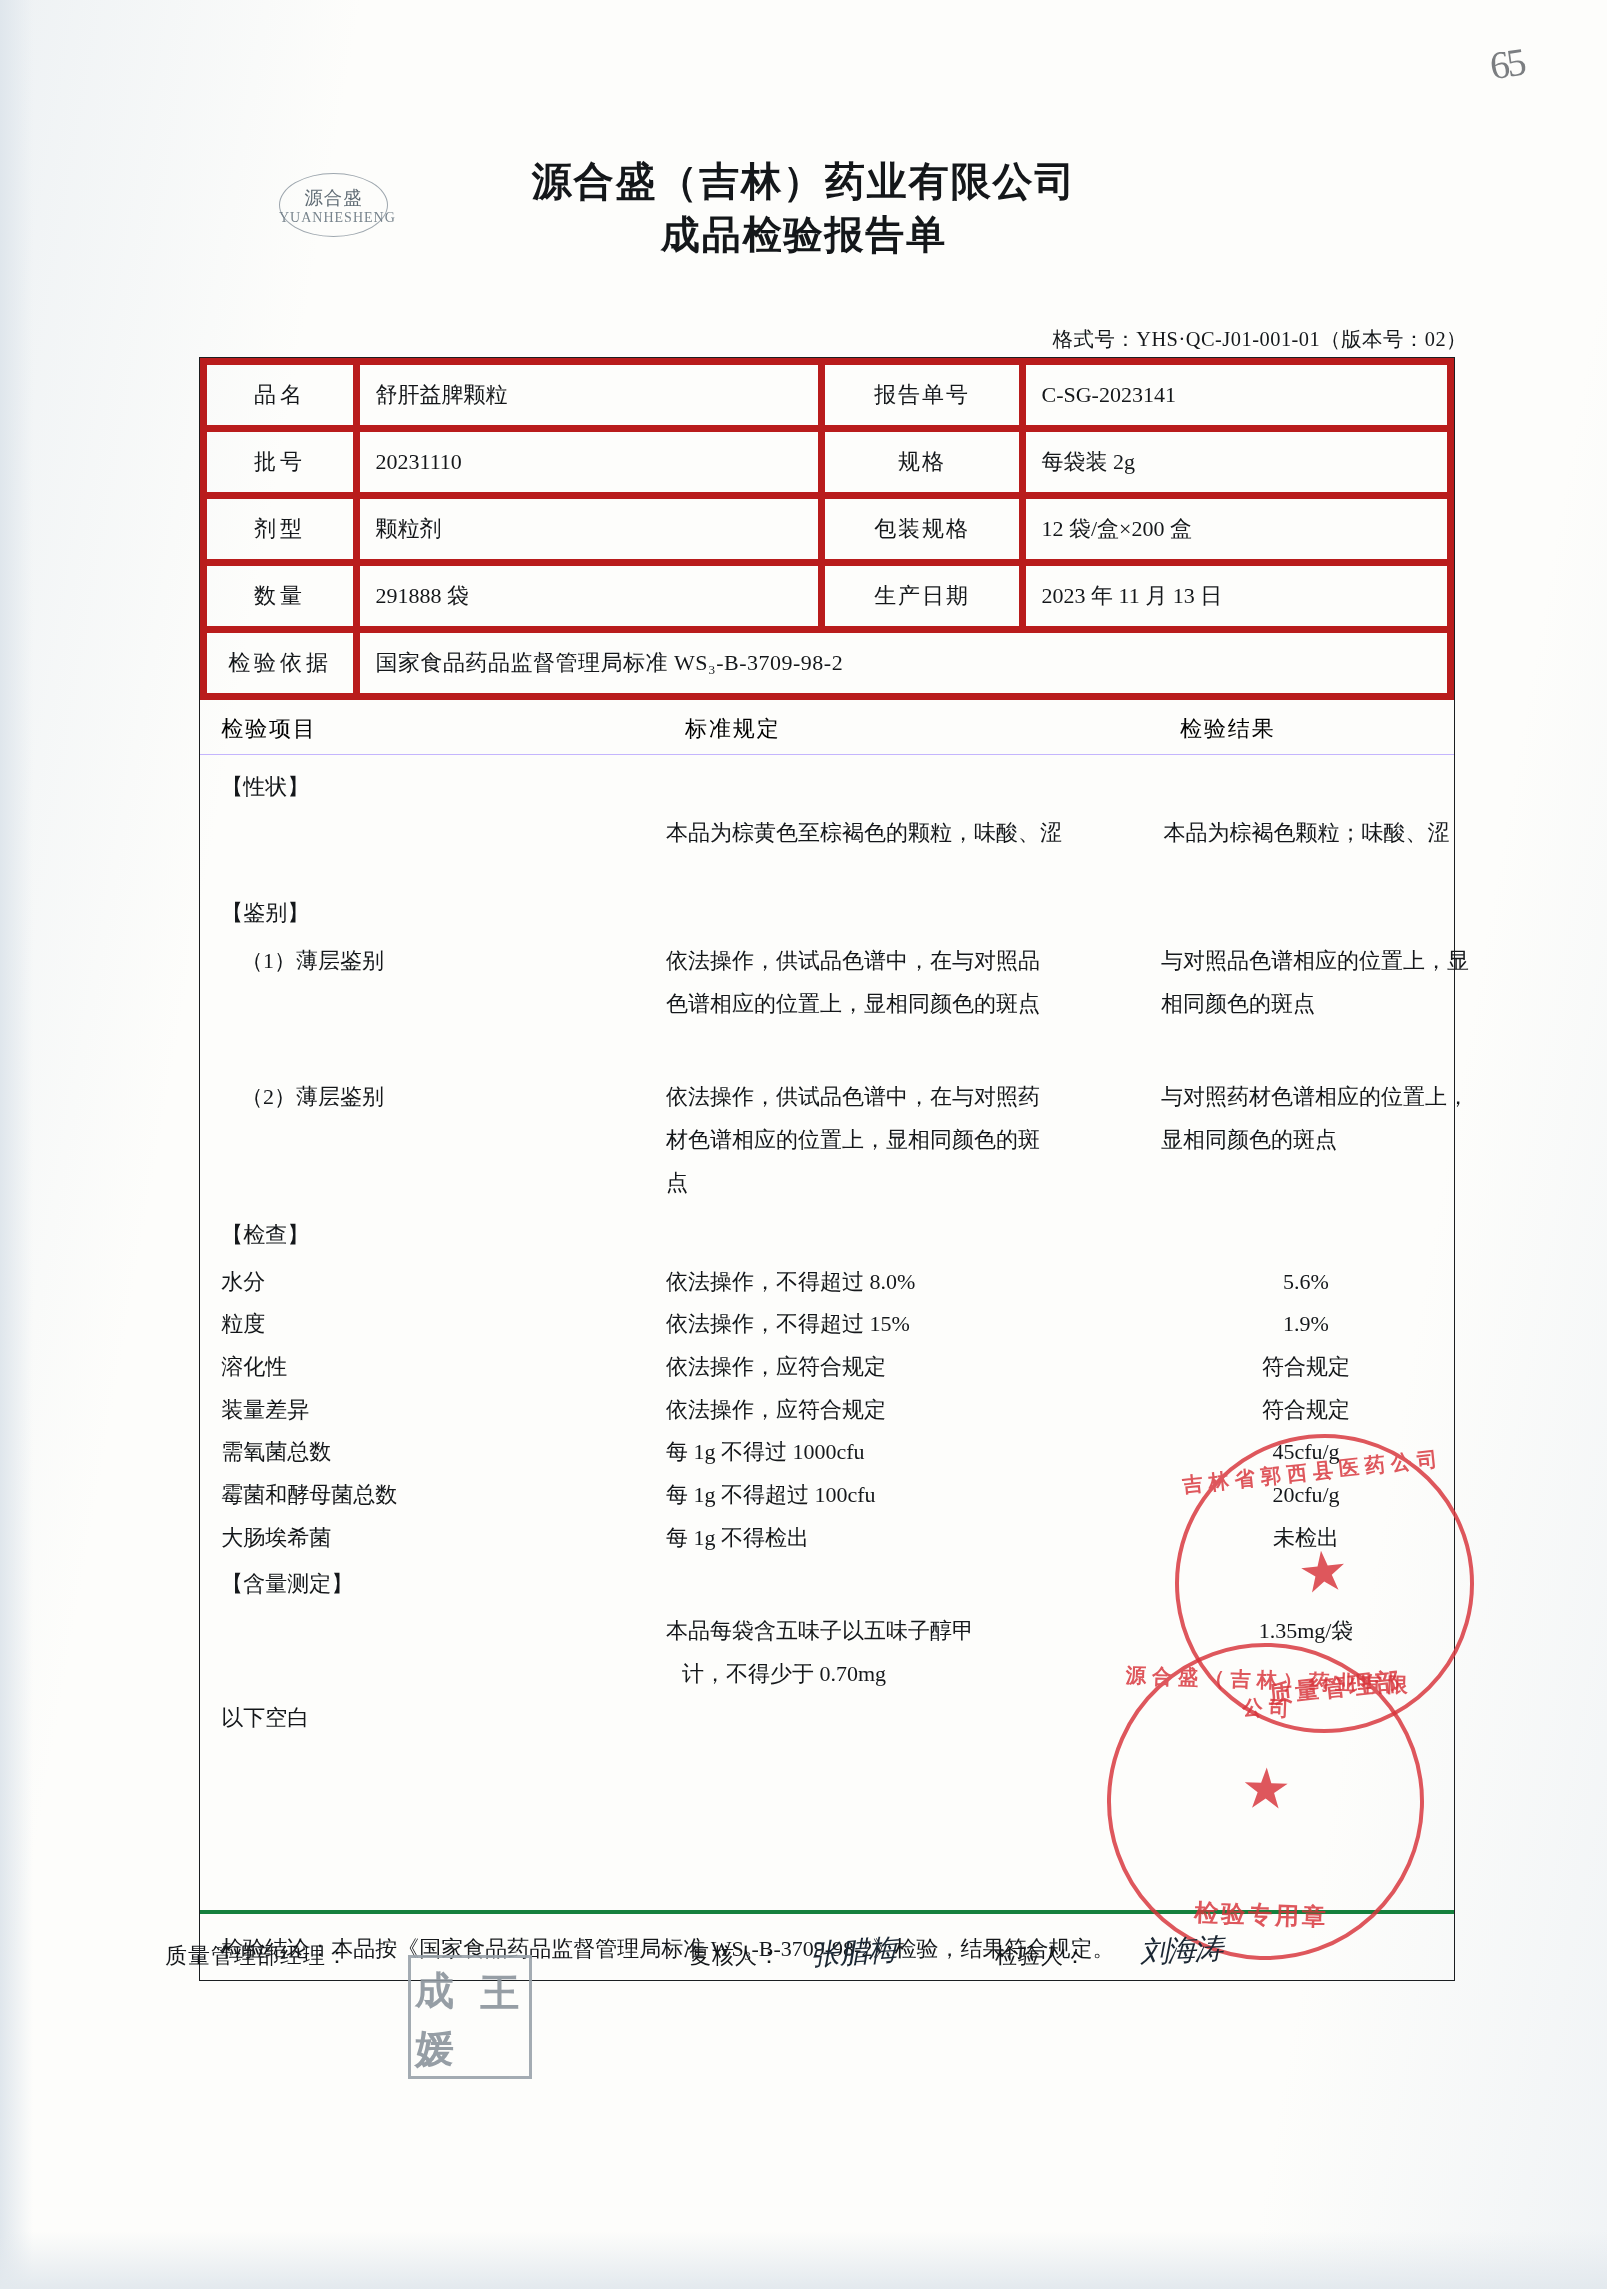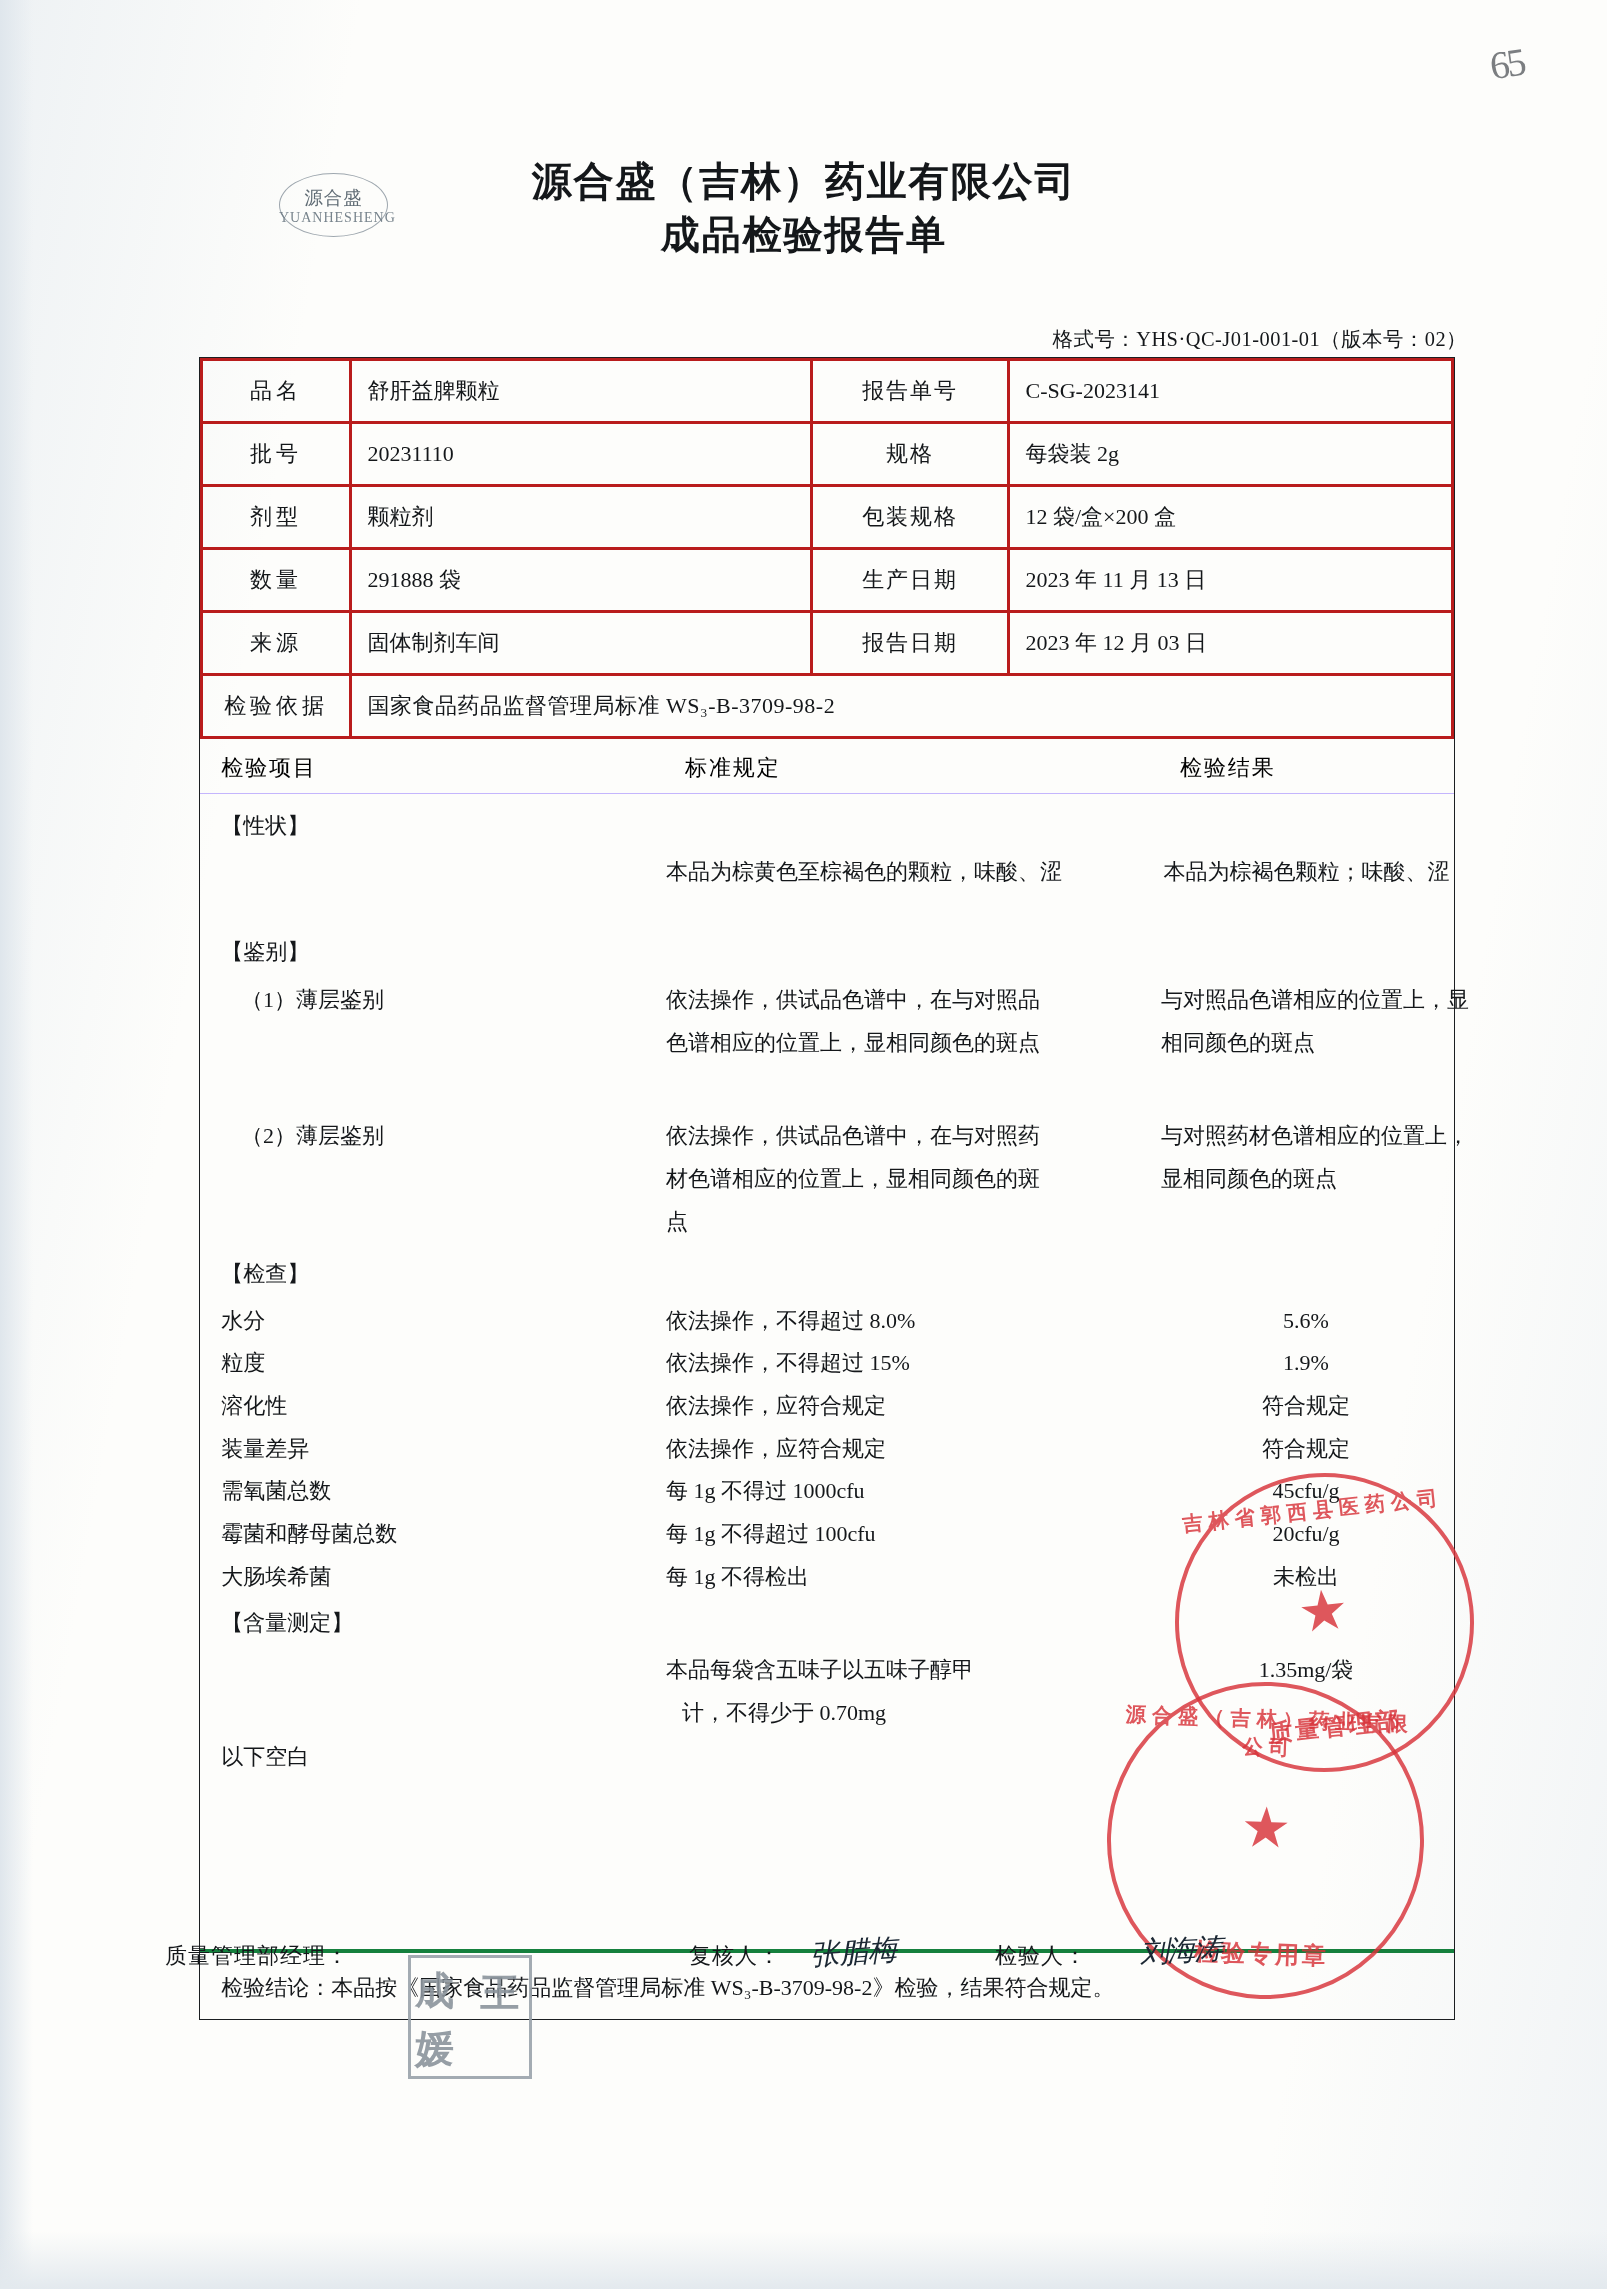--- a/index.html
+++ b/index.html
@@ -122,21 +122,21 @@
     width: 1254px;
     border: 1.9px solid #1b1e21;
   }
   table.main {
     width: 100%;
     border-collapse: collapse;
     font-size: 22px;
     color: #14171a;
   }
   table.main td {
-    border: 3px solid #b91c1c;
+    border: 7px solid #b91c1c;
     padding: 0 15.5px;
     height: 60px;
     vertical-align: middle;
   }
   td.lbl {
     width: 115px;
     text-align: center;
     letter-spacing: 3.9px;
   }
   td.val {
@@ -346,26 +346,20 @@
         <td class="lbl2">包装规格</td>
         <td class="val2">12 袋/盒×200 盒</td>
       </tr>
       <tr>
         <td class="lbl">数量</td>
         <td class="val">291888 袋</td>
         <td class="lbl2">生产日期</td>
         <td class="val2">2023 年 11 月 13 日</td>
       </tr>
       <tr>
-        <td class="lbl">来源</td>
-        <td class="val">固体制剂车间</td>
-        <td class="lbl2">报告日期</td>
-        <td class="val2">2023 年 12 月 03 日</td>
-      </tr>
-      <tr>
         <td class="lbl">检验依据</td>
         <td class="full basis-text" colspan="3">国家食品药品监督管理局标准 WS₃-B-3709-98-2</td>
       </tr>
     </tbody>
       </table>
 
     <div class="res-head">
       <div class="c1">检验项目</div>
       <div class="c2">标准规定</div>
       <div class="c3">检验结果</div>

